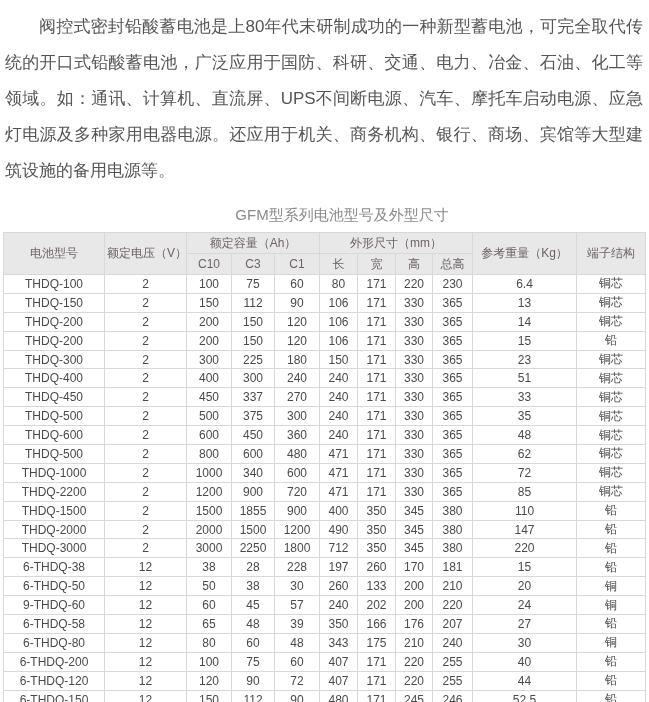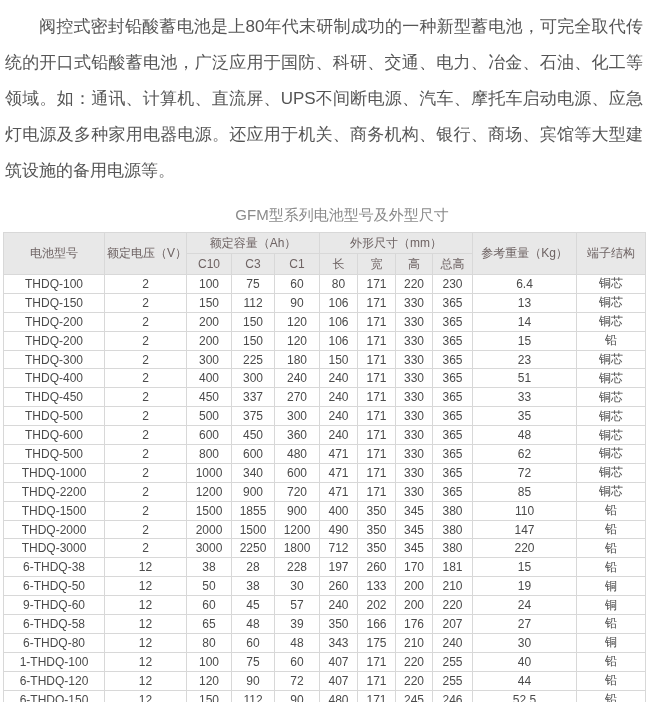--- a/index.html
+++ b/index.html
@@ -303,21 +303,21 @@
       <tr>
         <td>6-THDQ-50</td>
         <td>12</td>
         <td>50</td>
         <td>38</td>
         <td>30</td>
         <td>260</td>
         <td>133</td>
         <td>200</td>
         <td>210</td>
-        <td>19</td>
+        <td>20</td>
         <td>铜</td>
       </tr>
       <tr>
         <td>9-THDQ-60</td>
         <td>12</td>
         <td>60</td>
         <td>45</td>
         <td>57</td>
         <td>240</td>
         <td>202</td>
@@ -346,21 +346,21 @@
         <td>60</td>
         <td>48</td>
         <td>343</td>
         <td>175</td>
         <td>210</td>
         <td>240</td>
         <td>30</td>
         <td>铜</td>
       </tr>
       <tr>
-        <td>1-THDQ-100</td>
+        <td>6-THDQ-200</td>
         <td>12</td>
         <td>100</td>
         <td>75</td>
         <td>60</td>
         <td>407</td>
         <td>171</td>
         <td>220</td>
         <td>255</td>
         <td>40</td>
         <td>铅</td>

